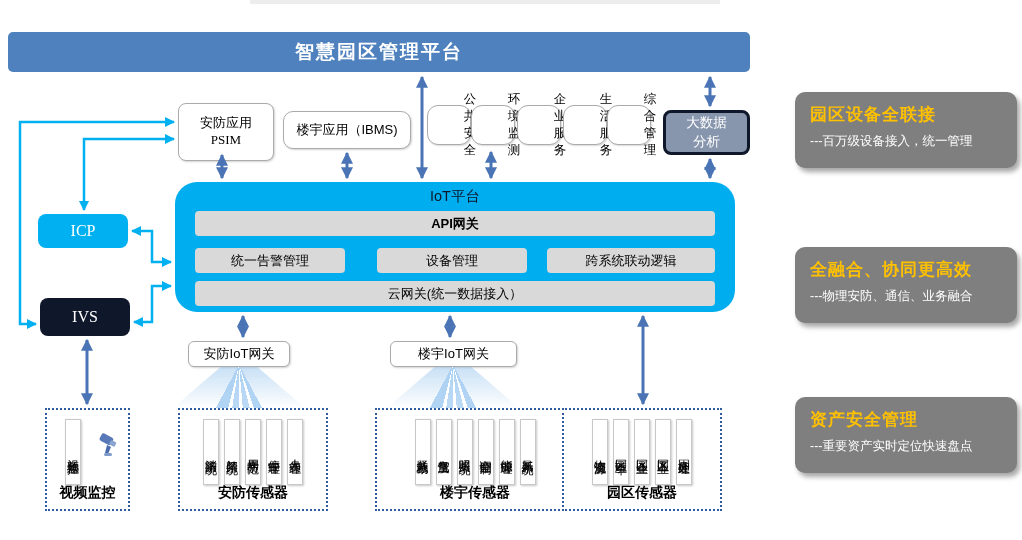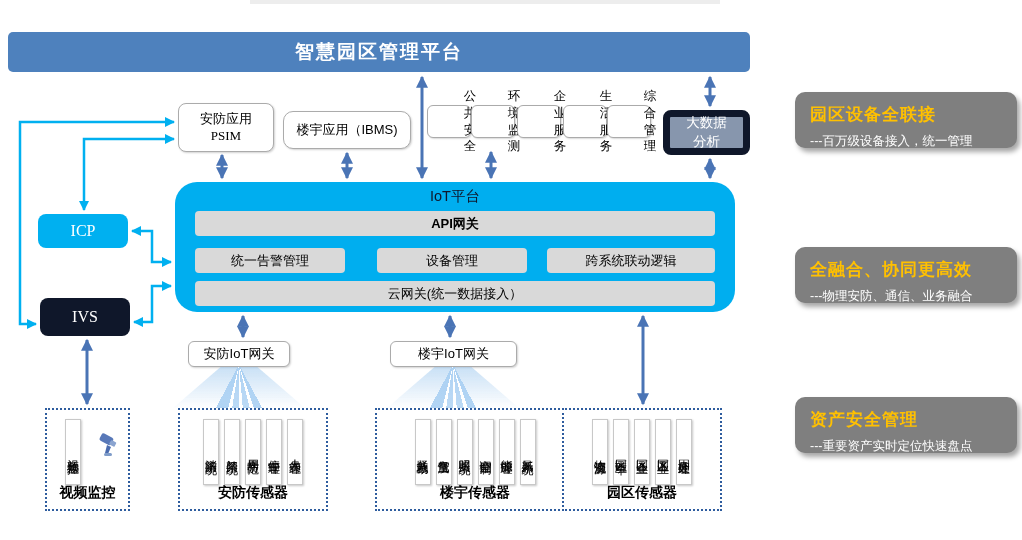--- a/index.html
+++ b/index.html
@@ -8,27 +8,27 @@
   .abs{position:absolute;box-sizing:border-box;}
   .top-strip{left:250px;top:0;width:470px;height:4px;background:#ededed;}
   
   .banner{left:8px;top:32px;width:742px;height:40px;background:#4E81BD;border-radius:5px;
           display:flex;align-items:center;justify-content:center;}
   .banner span{color:#fff;font-size:19px;font-weight:700;letter-spacing:2px;}
   
   .wbox{background:#fff;border:1px solid #ababab;border-radius:8px;box-shadow:1px 1px 2px rgba(0,0,0,.18);
         display:flex;flex-direction:column;align-items:center;justify-content:center;
         font-size:13px;color:#000;line-height:1.3;text-align:center;}
-  .psim{left:178px;top:103px;width:96px;height:49px;}
+  .psim{left:178px;top:103px;width:96px;height:58px;}
   .ibms{left:283px;top:111px;width:128px;height:38px;border-radius:10px;justify-content:center;}
   .latin{font-family:"Liberation Serif",serif;}
-  .svc{top:105px;width:40px;height:33px;border-radius:6px;font-size:12.5px;line-height:1.35;
+  .svc{top:105px;width:40px;height:40px;border-radius:11px;font-size:12.5px;line-height:1.35;
        box-shadow:1px 1px 1.5px rgba(0,0,0,.15);padding-left:42px;}
   
-  .bigdata{left:663px;top:110px;width:87px;height:45px;background:#8796AD;border:7px solid #0f172a;
+  .bigdata{left:663px;top:110px;width:87px;height:45px;background:#8796AD;border:3px solid #0f172a;
            border-radius:8px;display:flex;flex-direction:column;align-items:center;justify-content:center;
            color:#fff;font-size:13.5px;line-height:1.35;}
   
   .iot{left:175px;top:182px;width:560px;height:130px;background:#00AEEF;border-radius:22px;}
   .iot-title{position:absolute;top:5px;left:0;width:100%;text-align:center;color:#0f172a;font-size:14.5px;}
   .bar{position:absolute;height:25px;background:#D9D9D9;border-radius:4px;display:flex;
        align-items:center;justify-content:center;font-size:13px;color:#000;box-sizing:border-box;}
   .bar-api{left:20px;top:29px;width:520px;font-weight:bold;}
   .bar-m1{left:20px;top:66px;width:150px;}
   .bar-m2{left:202px;top:66px;width:150px;}
@@ -62,21 +62,21 @@
   .g2{left:375px;width:200px;} .g3{left:562px;width:160px;}
   .items{position:absolute;top:9px;left:0;width:100%;display:flex;justify-content:center;gap:5px;}
   .vitem{writing-mode:vertical-lr;text-orientation:upright;font-size:12px;line-height:1;
          height:60px;display:flex;align-items:center;justify-content:center;
          border:1px solid #c8c8c8;background:#fff;box-shadow:1px 1px 2px rgba(0,0,0,.22);
          padding:2px 1px;letter-spacing:1px;color:#000;}
   .glabel{position:absolute;bottom:7px;left:0;width:100%;text-align:center;font-size:14px;
           font-weight:bold;color:#000;}
   .cam{position:absolute;left:50px;top:22px;width:24px;height:26px;}
   
-  .panel{left:795px;width:222px;height:56px;background:#7F7F7F;border-radius:10px;
+  .panel{left:795px;width:222px;height:76px;background:#7F7F7F;border-radius:10px;
          box-shadow:3px 4px 5px rgba(0,0,0,.35);padding:11px 0 0 15px;}
   .p1{top:92px;} .p2{top:247px;} .p3{top:397px;}
   .panel .pt{color:#FFC000;font-size:17px;font-weight:bold;letter-spacing:1px;}
   .panel .ps{color:#fff;font-size:12.5px;margin-top:7px;}
   svg.overlay{position:absolute;left:0;top:0;width:1022px;height:540px;pointer-events:none;}
 </style>
 </head>
 <body>
 
 <div class="canvas">

